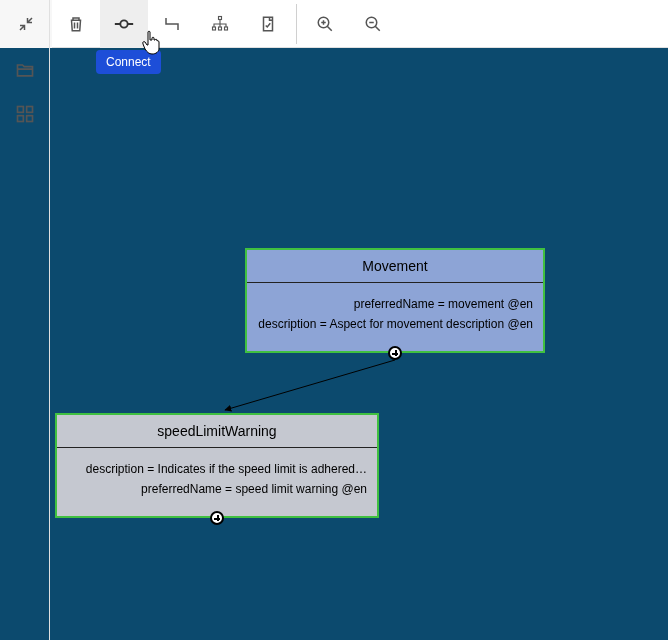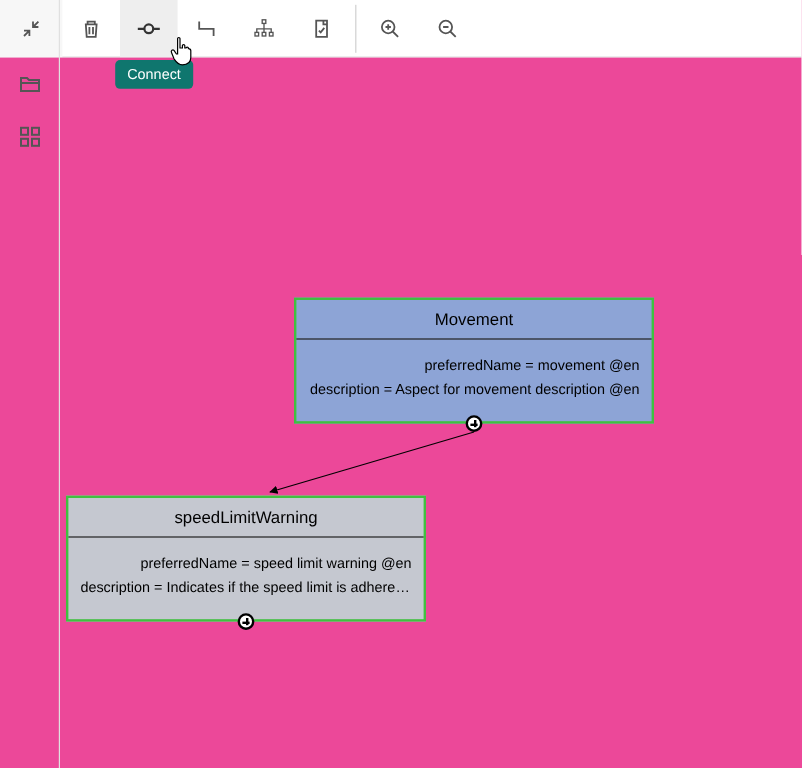--- a/index.html
+++ b/index.html
@@ -49,40 +49,40 @@
   }
   .toolbar .tb-item.collapse-btn {
     background: #f7f7f7;
     width: 52px;
   }
   
   .tooltip {
     position: absolute;
     top: 50px;
     left: 96px;
-    background: #0f766e;
+    background: #1d4ed8;
     color: #fff;
     font-size: 12px;
     padding: 5px 10px;
     border-radius: 4px;
     z-index: 20;
   }
   
   .cursor-hand {
     position: absolute;
     top: 30px;
     left: 140px;
     z-index: 25;
     pointer-events: none;
   }
   
   .canvas {
     flex: 1;
     position: relative;
-    background: #ec4899;
+    background: #0c4a6e;
   }
   
   .node {
     position: absolute;
     border: 2px solid #40c040;
     font-size: 12px;
   }
   .node .title {
     text-align: center;
     padding: 8px 4px;
@@ -94,21 +94,21 @@
   }
   .node .row { margin: 6px 0; white-space: nowrap; overflow: hidden; text-overflow: ellipsis; text-align: right; }
   
   .node.movement {
     left: 245px; top: 200px;
     width: 300px; height: 105px;
     background: #8da4d6;
   }
   .node.speed {
     left: 55px; top: 365px;
-    width: 300px; height: 105px;
+    width: 324px; height: 105px;
     background: #c5c8d0;
   }
   
   .port {
     position: absolute;
     width: 14px; height: 14px;
     border: 2px solid #000;
     border-radius: 50%;
     background: #fff;
     left: 50%;
@@ -209,22 +209,22 @@
         <div class="body">
           <div class="row">preferredName = movement @en</div>
           <div class="row">description = Aspect for movement description @en</div>
         </div>
         <div class="port"></div>
       </div>
 
       <div class="node speed">
         <div class="title">speedLimitWarning</div>
         <div class="body">
+          <div class="row">description = Indicates if the speed limit is adhered…</div>
           <div class="row">preferredName = speed limit warning @en</div>
-          <div class="row">description = Indicates if the speed limit is adhered…</div>
         </div>
         <div class="port"></div>
       </div>
     </div>
   </div>
 </div>
 
 <div class="left-sidebar" style="position:absolute; left:0; top:0; height:100%;">
   <div class="sb-item">
     <svg width="20" height="20" viewBox="0 0 24 24">

